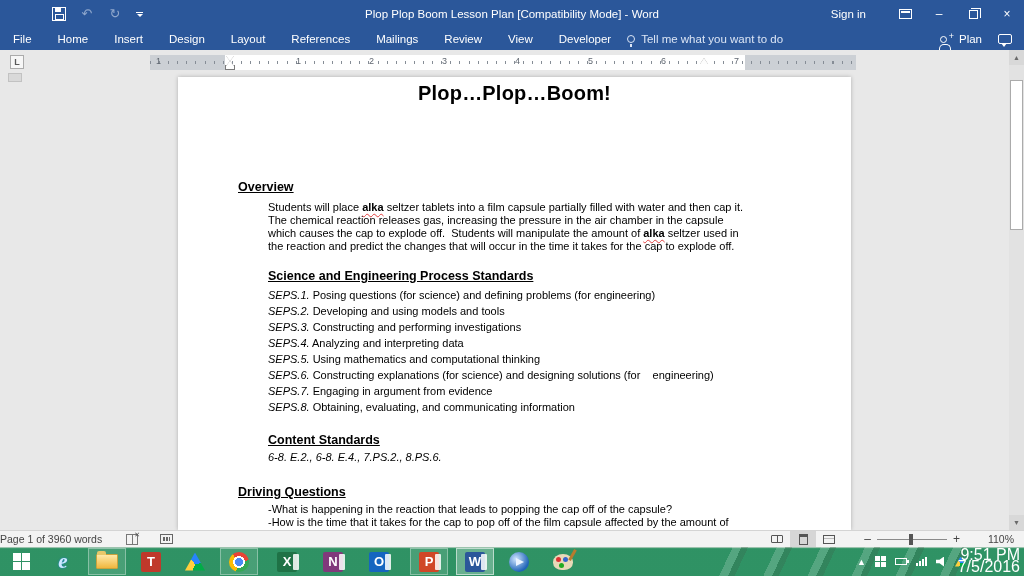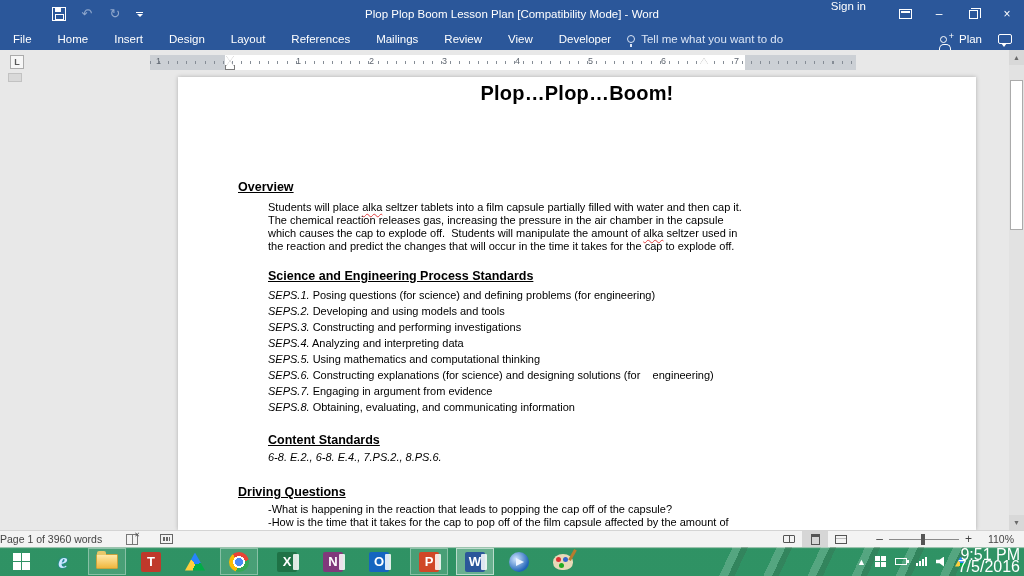--- a/index.html
+++ b/index.html
@@ -14,21 +14,21 @@
   .qat .ic { width:14px; height:14px; position:relative; cursor:default; }
   .floppy { border:1.5px solid #fff; }
   .floppy::before { content:""; position:absolute; left:2px; top:0; width:6px; height:4px; background:#fff; }
   .floppy::after { content:""; position:absolute; left:2px; bottom:0; width:7px; height:4px; border:1px solid #fff; }
   .arrow-glyph { font-size:13px; line-height:14px; color:#8fa7cc; text-align:center; }
   .qat-more { display:flex; flex-direction:column; align-items:center; justify-content:center; gap:1px; }
   .qat-more .bar { width:7px; height:1px; background:#fff; }
   .qat-more .tri { width:0; height:0; border-left:3px solid transparent; border-right:3px solid transparent; border-top:3px solid #fff; }
   .win-title { position:absolute; left:0; right:0; top:0; height:28px; line-height:28px;
     text-align:center; font-size:11.5px; color:#ffffff; pointer-events:none; }
-  .titlebar-right { margin-left:auto; display:flex; height:28px; }
+  .titlebar-right { margin-left:auto; display:flex; align-items:center; height:28px; }
   .signin { font-size:11.5px; margin-right:22px; cursor:pointer; }
   .winbtn { width:34px; height:28px; display:flex; align-items:center; justify-content:center; font-size:12px; cursor:pointer; }
   .ribbonopts { width:13px; height:10px; border:1px solid #fff; position:relative; }
   .ribbonopts::before { content:""; position:absolute; left:1px; top:1px; right:1px; height:2px; background:#fff; }
   .restore-box { width:9px; height:9px; border:1px solid #fff; position:relative; }
   .restore-box::before { content:""; position:absolute; left:1px; top:-3px; width:9px; height:9px; border:1px solid #fff; border-bottom:none; border-left:none; }
 
   
   .tabsrow { position:absolute; left:0; top:28px; width:1024px; height:22px;
     background:#2b579a; display:flex; align-items:center; color:#fff; font-size:11.5px; }
@@ -57,29 +57,29 @@
   .rnum { position:absolute; top:1px; font-size:9px; color:#5f6670; }
   .indent-marker { position:absolute; left:76px; top:1px; width:8px; height:13px; }
   .indent-marker .t1 { width:0; height:0; border-left:4px solid transparent; border-right:4px solid transparent; border-top:5px solid #ffffff; filter:drop-shadow(0 0 0.5px #7a7a7a); }
   .indent-marker .t2 { width:0; height:0; border-left:4px solid transparent; border-right:4px solid transparent; border-bottom:5px solid #fff; filter:drop-shadow(0 0 0.5px #7a7a7a); }
   .indent-marker .bx { width:8px; height:3px; background:#fff; outline:0.5px solid #7a7a7a; }
   .right-indent { position:absolute; left:550px; top:3px; width:0; height:0;
     border-left:4px solid transparent; border-right:4px solid transparent; border-bottom:6px solid #fdfdfd;
     filter:drop-shadow(0 0 0.5px #7a7a7a); }
 
   
-  .page { position:absolute; left:178px; top:27px; width:798px; height:453px; background:#ffffff;
+  .page { position:absolute; left:178px; top:27px; width:673px; height:453px; background:#ffffff;
     box-shadow:0 0 4px rgba(0,0,0,0.25); color:#000; }
   .doc-title { position:absolute; left:0; top:5px; width:100%; text-align:center;
     font-size:20px; font-weight:bold; letter-spacing:0.2px; }
   .byline { position:absolute; right:78px; top:48px; text-align:right; font-size:12px; line-height:15.5px; }
   .h-ul { font-weight:bold; text-decoration:underline; font-size:12.5px; position:absolute; white-space:nowrap; }
   .bodytext { font-size:11px; line-height:13px; position:absolute; white-space:nowrap; }
   .pre { white-space:pre; }
-  .misspell { text-decoration:underline wavy #e04040 1px; text-underline-offset:2px; }
+  .misspell { text-decoration:underline wavy #e04040 1px; text-underline-offset:2px;font-weight:bold; }
   .seps-line { font-size:11px; line-height:16px; white-space:pre; }
   .ital { font-style:italic; }
 
   
   .vscroll { position:absolute; right:0; top:0; width:15px; height:480px; background:#e2e2e2; }
   .vscroll .btn { position:absolute; left:0; width:15px; height:15px; background:#d8d8d8; color:#6a6a6a;
     font-size:7px; text-align:center; line-height:15px; cursor:pointer; }
   .vscroll .thumb { position:absolute; left:1px; top:30px; width:13px; height:150px; background:#ffffff; border:1px solid #ababab; cursor:grab; }
 
   
@@ -96,21 +96,21 @@
   .viewbtn { width:26px; height:17px; display:flex; align-items:center; justify-content:center; cursor:pointer; }
   .viewbtn.active { background:#d6d6d6; }
   .vb-read { width:12px; height:8px; border:1px solid #555; border-radius:1px; position:relative; }
   .vb-read::after { content:""; position:absolute; left:5px; top:0; bottom:0; width:1px; background:#555; }
   .vb-print { width:9px; height:11px; border:1px solid #555; background:linear-gradient(#555 0 2px, transparent 2px); }
   .vb-web { width:12px; height:9px; border:1px solid #555; background:linear-gradient(transparent 0 2px, #bbb 2px 3px, transparent 3px); }
   .zoomctl { display:flex; align-items:center; margin-left:16px; margin-right:8px; }
   .zoombtn { font-size:12px; color:#444; padding:0 6px; cursor:pointer; }
   .zoomtrack { width:70px; height:1px; background:#8a8a8a; position:relative; cursor:pointer; }
   .zoomthumb { position:absolute; left:46%; top:-5px; width:4px; height:11px; background:#555; }
-  .zoomlabel { margin:0 10px 0 2px; cursor:pointer; }
+  .zoomlabel { margin:0 10px 0 14px; cursor:pointer; }
 
   
   .taskbar { position:absolute; left:0; top:547px; width:1024px; height:29px;
     background:linear-gradient(#8fbda4 0 1px, #39997005 1px), #2f9264; }
   .taskbar::before { content:""; position:absolute; inset:0;
     background:linear-gradient(#9cc3ad 0 1px, rgba(255,255,255,0.06) 1px 2px, transparent 2px); }
   .taskbar::after { content:""; position:absolute; right:60px; top:0; width:260px; height:29px;
     background:repeating-linear-gradient(115deg, transparent 0 26px, rgba(255,255,255,0.18) 26px 34px, rgba(60,90,70,0.25) 34px 40px); }
   .tb-slot { position:absolute; top:1px; width:38px; height:27px; display:flex; align-items:center; justify-content:center; cursor:pointer; z-index:2; }
   .tb-slot.running { background:rgba(255,255,255,0.12); border:1px solid rgba(255,255,255,0.35); }

